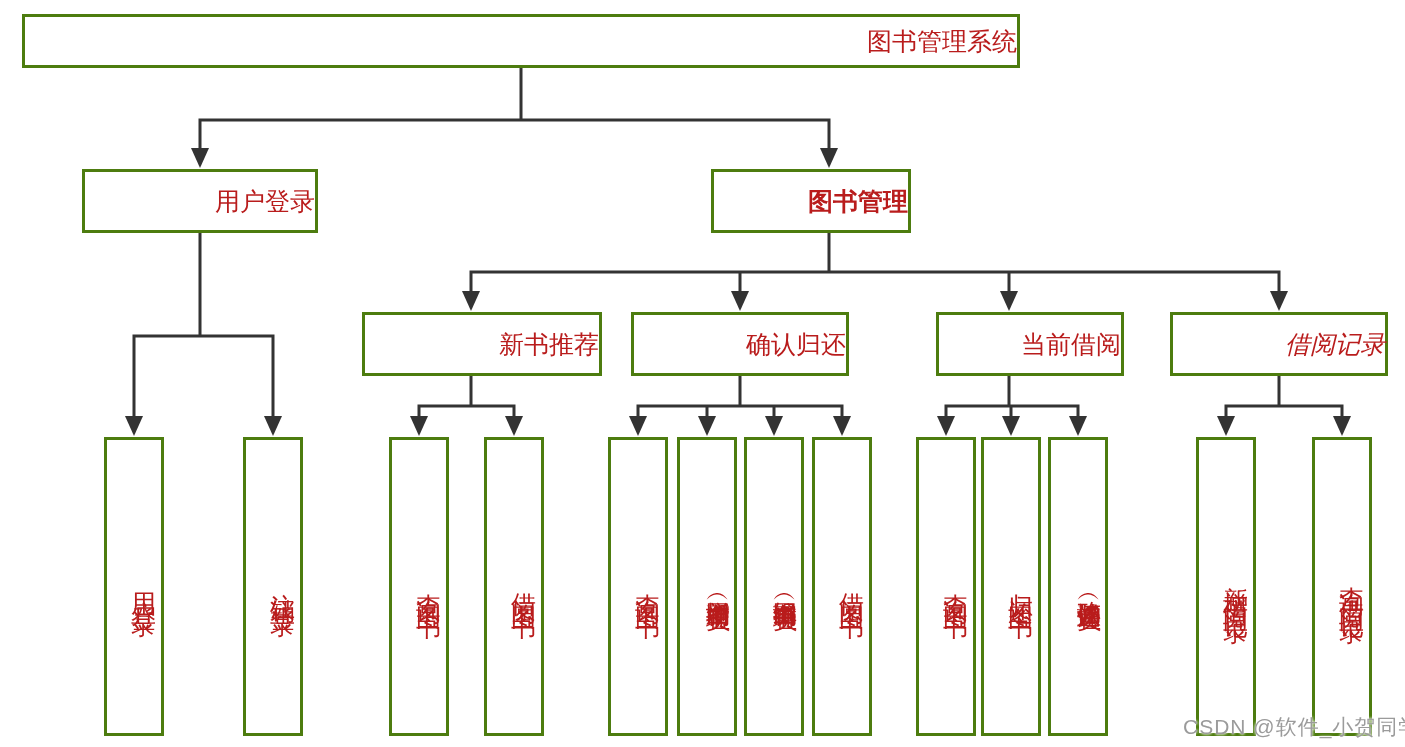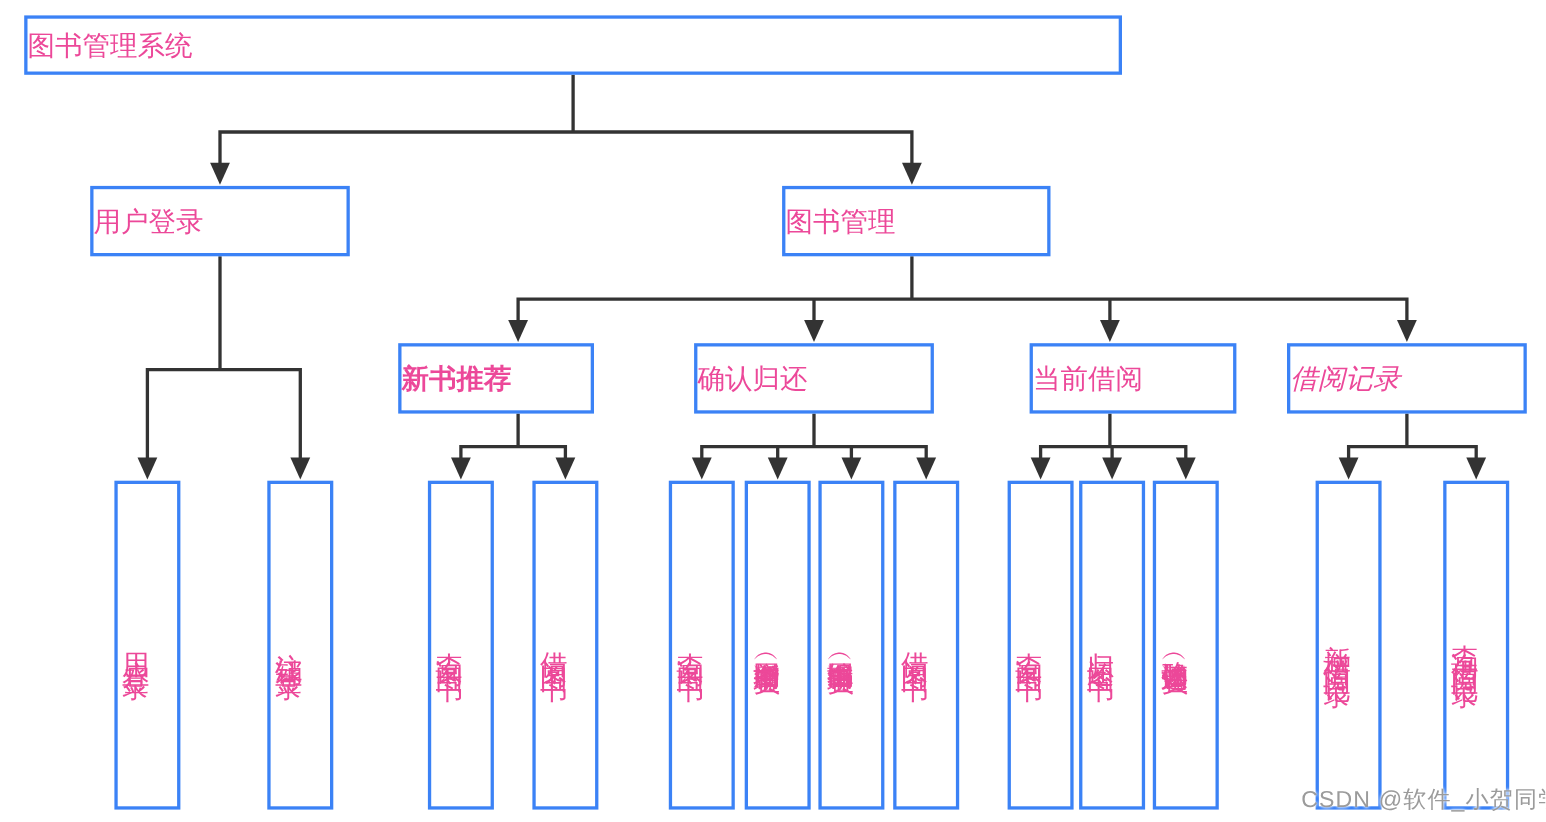--- a/index.html
+++ b/index.html
@@ -2,23 +2,23 @@
 <html><head>
 <meta charset="utf-8">
 <style>
   html,body{margin:0;padding:0;background:#ffffff;}
   .canvas{
     position:relative;width:1405px;height:747px;background:#ffffff;overflow:hidden;
     font-family:"Liberation Sans","DejaVu Sans",sans-serif;color:#333333;
   }
   .connector-svg{position:absolute;left:0;top:0;pointer-events:none;}
   .box{
-    position:absolute;box-sizing:border-box;border:3px solid #3b82f6;background:#ffffff;
-    display:flex;align-items:center;justify-content:flex-start;
-    font-size:25px;color:#ec4899;white-space:nowrap;
+    position:absolute;box-sizing:border-box;border:3px solid #4d7c0f;background:#ffffff;
+    display:flex;align-items:center;justify-content:flex-end;
+    font-size:25px;color:#b91c1c;white-space:nowrap;
   }
   .vbox-label{
     writing-mode:vertical-rl;text-orientation:mixed;letter-spacing:7px;white-space:nowrap;
   }
   .vbox-label.long{letter-spacing:1px;font-size:24px;}
   .watermark{
     position:absolute;left:1183px;top:713px;font-size:21px;color:#9b9b9b;
     white-space:nowrap;letter-spacing:1px;z-index:5;
     text-shadow:0 0 3px #ffffff,0 0 3px #ffffff;
   }
@@ -68,25 +68,25 @@
     </g>
   </svg>
 
   <div class="box" style="left:22px;top:14px;width:998px;height:54px;">
     <span>图书管理系统</span>
   </div>
 
   <div class="box" style="left:82px;top:169px;width:236px;height:64px;">
     <span>用户登录</span>
   </div>
-  <div class="box" style="left:711px;top:169px;width:244px;height:64px;">
+  <div class="box" style="left:711px;top:169px;width:200px;height:64px;font-weight:bold;">
     <span>图书管理</span>
   </div>
 
-  <div class="box" style="left:362px;top:312px;width:178px;height:64px;font-weight:bold;">
+  <div class="box" style="left:362px;top:312px;width:240px;height:64px;">
     <span>新书推荐</span>
   </div>
   <div class="box" style="left:631px;top:312px;width:218px;height:64px;">
     <span>确认归还</span>
   </div>
   <div class="box" style="left:936px;top:312px;width:188px;height:64px;">
     <span>当前借阅</span>
   </div>
   <div class="box" style="left:1170px;top:312px;width:218px;height:64px;font-style:italic;">
     <span>借阅记录</span>

